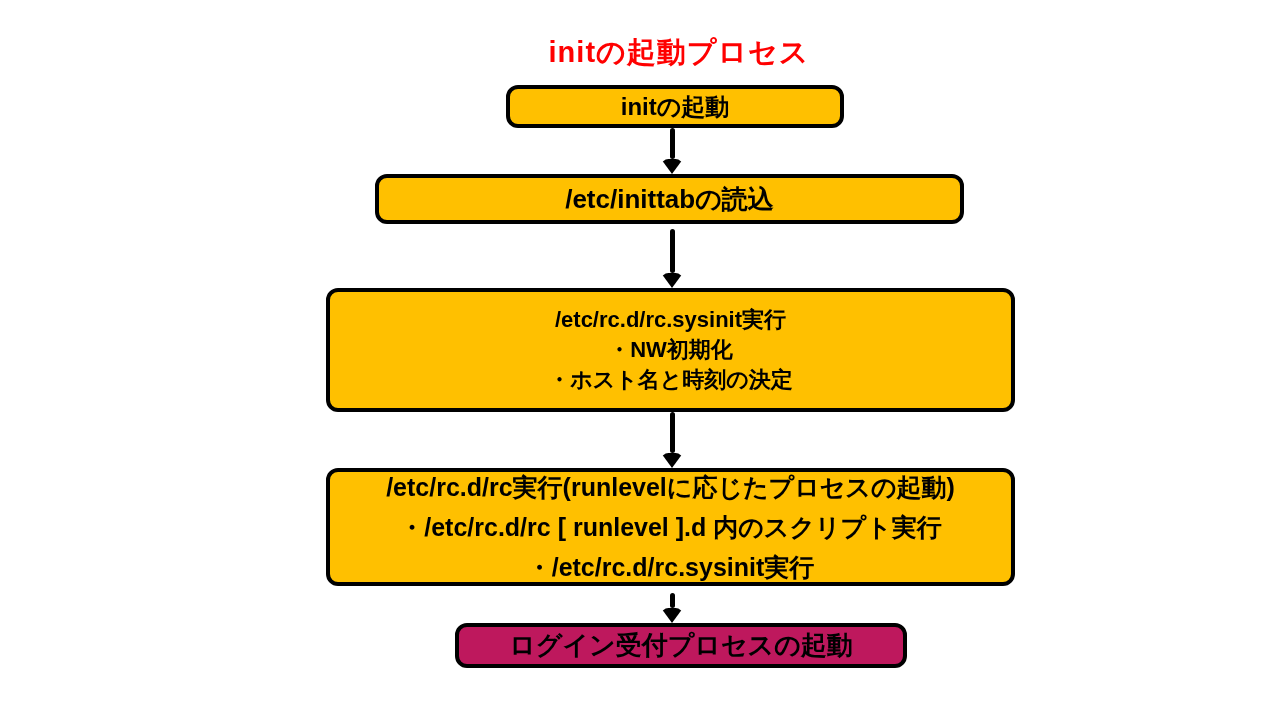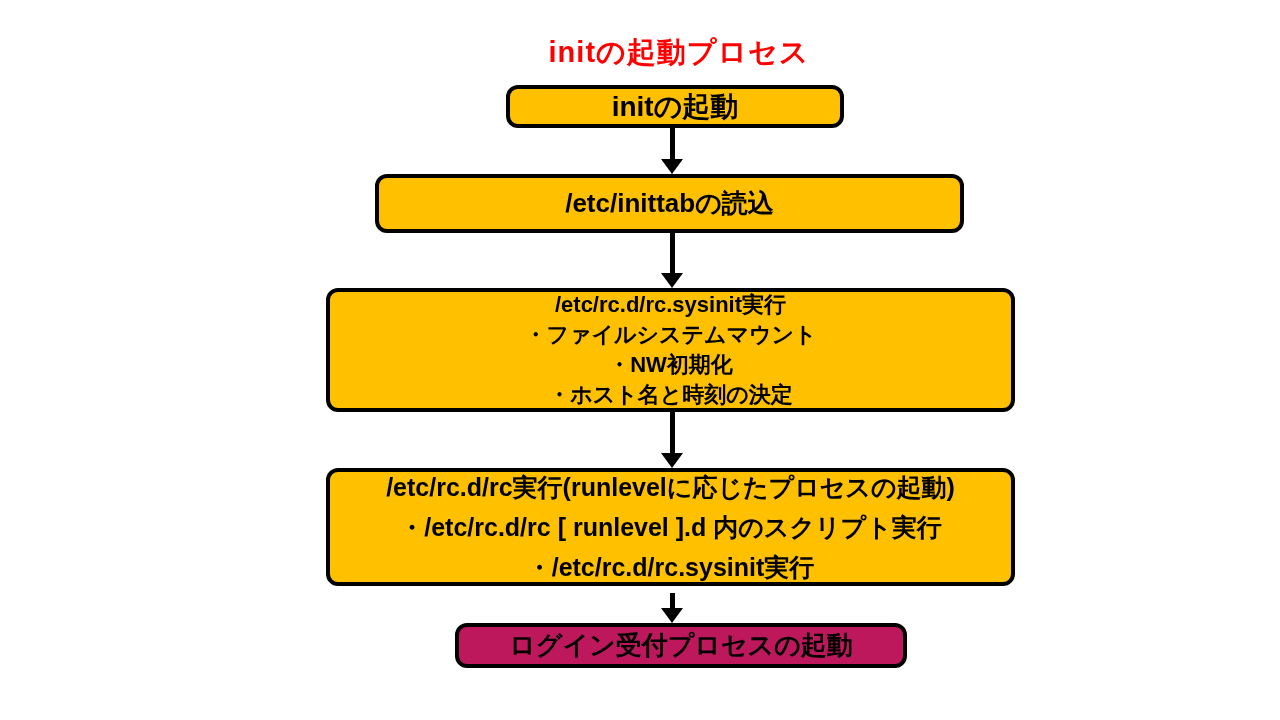--- a/index.html
+++ b/index.html
@@ -1,15 +1,15 @@
 <!DOCTYPE html>
 <html><head>
 <meta charset="utf-8">
 <style>
-  * { margin: 0; padding: 0; box-sizing: border-box; }
+  * { margin: 0; padding: 0; box-sizing: border-box; border-radius: 30px; }
   html, body { width: 1280px; height: 720px; }
   body {
     position: relative;
     background: #FFFFFF;
     font-family: "Liberation Sans", "DejaVu Sans", sans-serif;
     overflow: hidden;
   }
   .slide { position: absolute; inset: 0; }
 
   .slide-title {
@@ -31,22 +31,22 @@
     display: flex;
     flex-direction: column;
     justify-content: center;
     align-items: center;
     color: #000000;
     font-weight: bold;
     text-align: center;
   }
   .node .line { white-space: nowrap; }
 
-  #node-0 { left: 506px; top: 85px;  width: 338px; height: 43px;  font-size: 28px; }
-  #node-1 { left: 375px; top: 174px; width: 589px; height: 59px;  font-size: 26px; }
+  #node-0 { left: 506px; top: 85px;  width: 338px; height: 43px;  font-size: 24px; }
+  #node-1 { left: 375px; top: 174px; width: 589px; height: 50px;  font-size: 26px; }
   #node-2 { left: 326px; top: 288px; width: 689px; height: 124px; font-size: 22px; }
   #node-2 .line { line-height: 30px; }
   #node-3 { left: 326px; top: 468px; width: 689px; height: 118px; font-size: 25px; }
   #node-3 .line { line-height: 40px; }
   #node-4 { left: 455px; top: 623px; width: 452px; height: 45px;  font-size: 26px; }
 
   .flow-arrow {
     position: absolute;
     width: 22px;
     display: flex;
@@ -86,21 +86,20 @@
     <div class="line">/etc/inittabの読込</div>
   </div>
 
   <div class="flow-arrow" id="arrow-1">
     <div class="shaft"></div>
     <div class="head"></div>
   </div>
 
   <div class="node" id="node-2" style="background: rgb(255, 192, 0); border-color: rgb(0, 0, 0); text-align: center;">
     <div class="line">/etc/rc.d/rc.sysinit実行</div>
-    <div class="line">・ファイルシステムマウント</div>
     <div class="line">・NW初期化</div>
     <div class="line">・ホスト名と時刻の決定</div>
   </div>
 
   <div class="flow-arrow" id="arrow-2">
     <div class="shaft"></div>
     <div class="head"></div>
   </div>
 
   <div class="node" id="node-3" style="background: rgb(255, 192, 0); border-color: rgb(0, 0, 0);">

